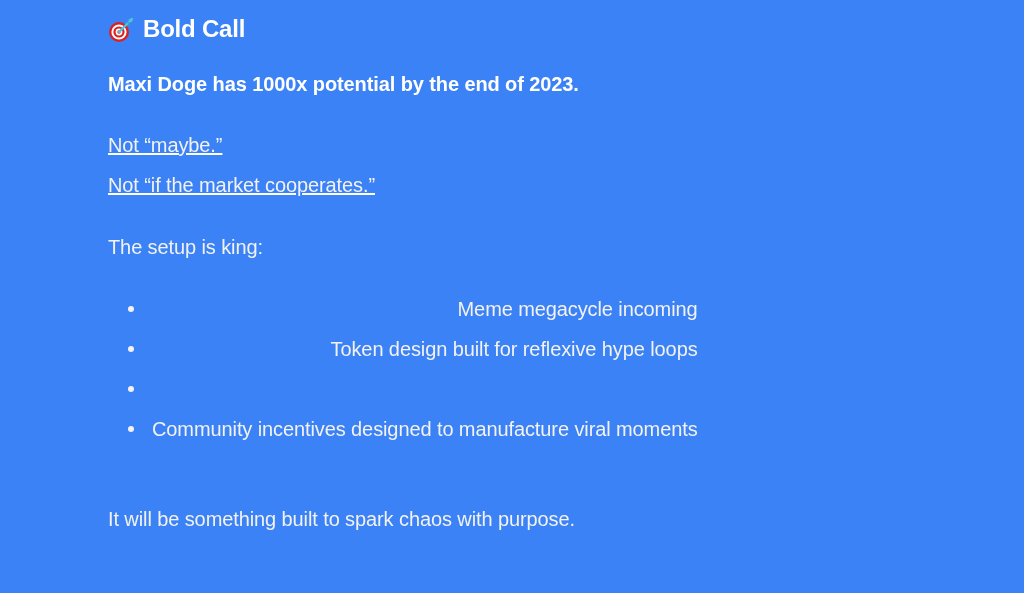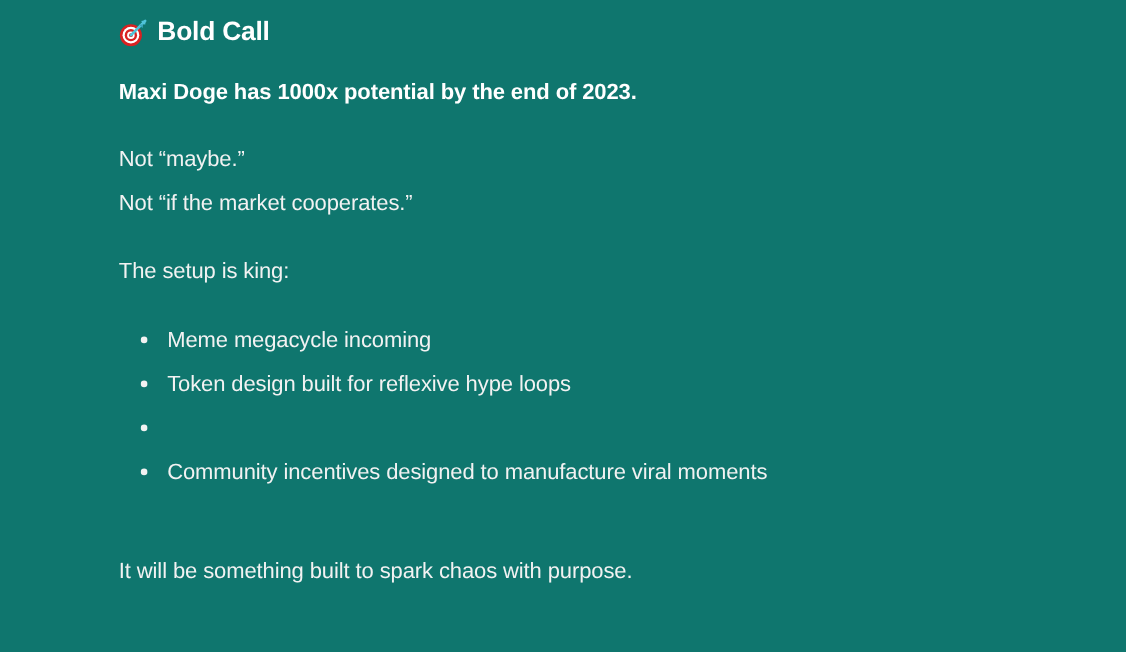--- a/index.html
+++ b/index.html
@@ -14,21 +14,21 @@
     font-family: "Liberation Sans", sans-serif;
     color: #ffffff;
     overflow: hidden;
     -webkit-font-smoothing: antialiased;
   }
 
   .page {
     position: relative;
     width: 1024px;
     height: 593px;
-    background: #0f766e;
+    background: #3b82f6;
     box-sizing: border-box;
     padding: 12px 40px 0 108px;
   }
 
   
   .heading {
     display: flex;
     align-items: center;
     gap: 9px;
     margin: 0;
@@ -79,20 +79,21 @@
     line-height: 28px;
     letter-spacing: -0.1px;
     color: #f2f2f2;
     white-space: nowrap;
   }
 
   .block-not {
     position: absolute;
     left: 108px;
     top: 131px;
+    text-decoration: underline;
   }
   .block-not .para + .para { margin-top: 12px; }
 
   .block-setup {
     position: absolute;
     left: 108px;
     top: 233px;
   }
 
   
@@ -106,20 +107,21 @@
   }
   .bullet-item {
     display: flex;
     align-items: flex-start;
     font-size: 20px;
     line-height: 28px;
     letter-spacing: -0.1px;
     color: #f2f2f2;
     height: 40px;
     white-space: nowrap;
+    justify-content: space-between;
   }
   .bullet-marker {
     flex: 0 0 44px;
     width: 44px;
     display: flex;
     align-items: center;
     justify-content: flex-start;
     padding-left: 20px;
     box-sizing: border-box;
     height: 28px;

